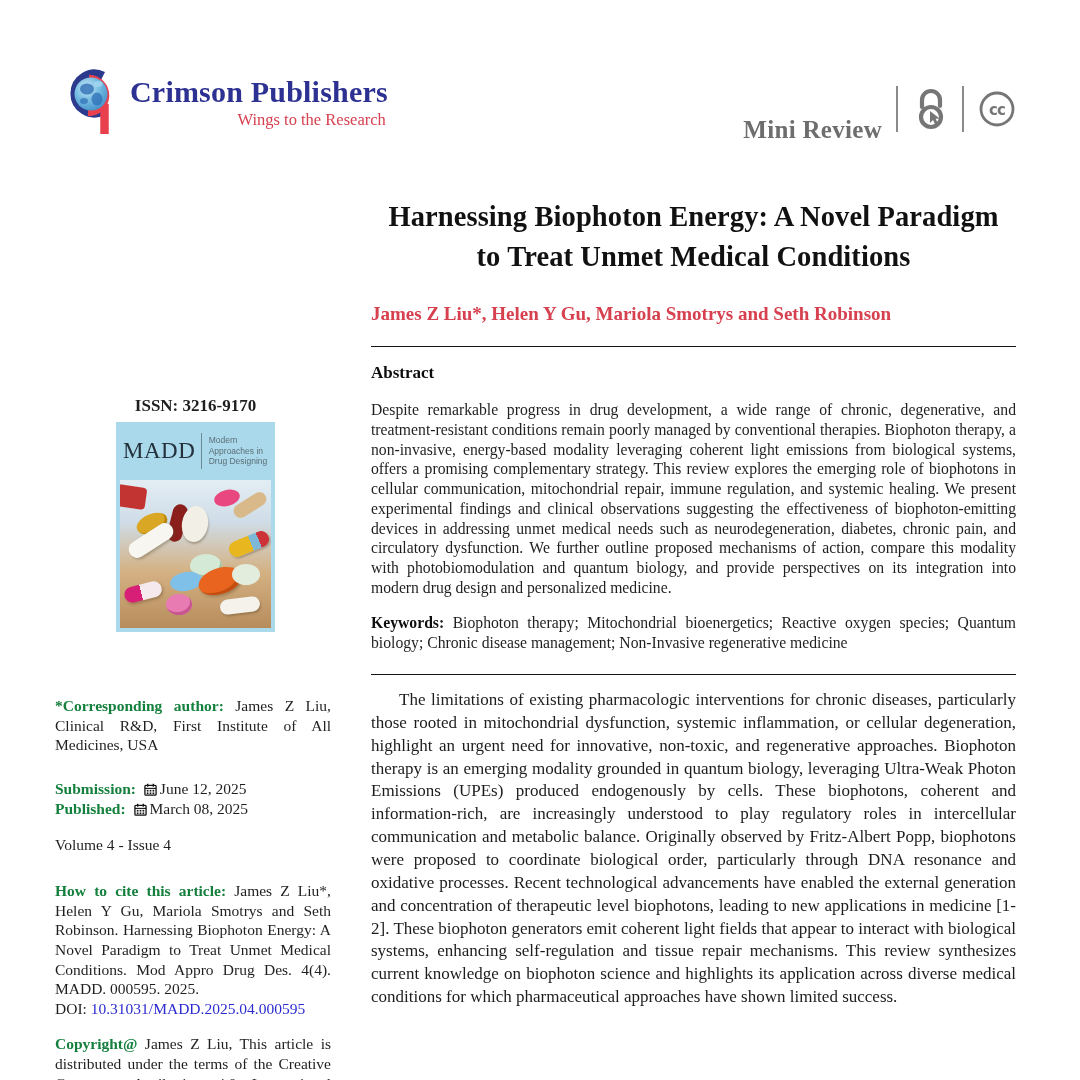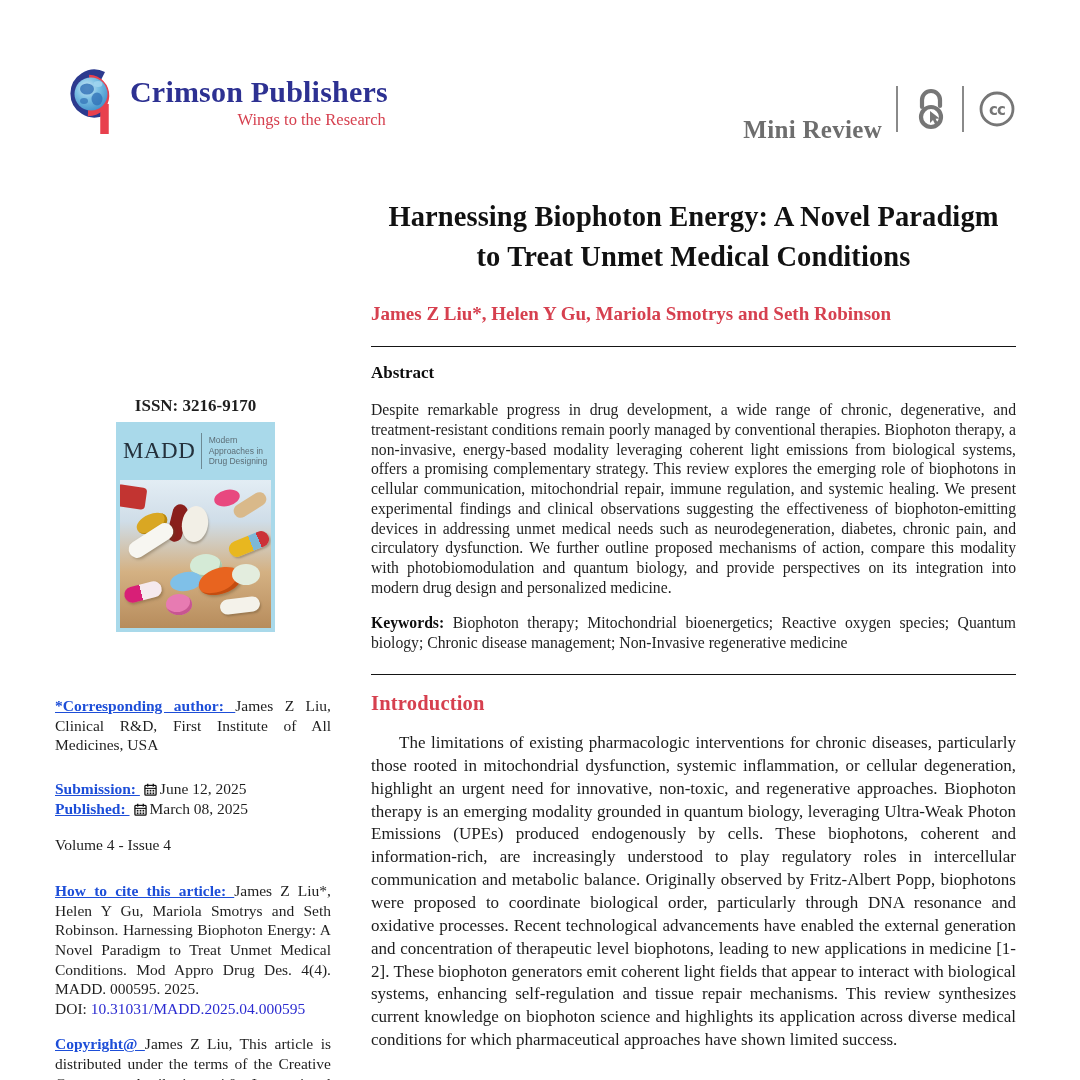--- a/index.html
+++ b/index.html
@@ -32,21 +32,21 @@
   .cover{margin-top:6px;width:159px;height:210px;background:#a9d9ea;box-sizing:border-box;}
   .cover-top{height:58px;display:flex;align-items:center;padding:0 7px;box-sizing:border-box;}
   .cover-abbrev{font-size:23px;color:#24313c;font-family:"Liberation Serif",serif;letter-spacing:.5px;}
   .cover-vdiv{width:1px;height:36px;background:#6d8994;margin:0 7px 0 6px;}
   .cover-name{font-size:8.5px;line-height:1.25;color:#5d6e77;font-family:"Liberation Sans",sans-serif;}
   .cover-photo{position:relative;margin:0 4px;height:148px;overflow:hidden;
     background:linear-gradient(180deg,#e3edf4 0%,#cfdde8 28%,#d4b183 62%,#b78c5c 100%);}
   .pill{position:absolute;}
 
   .side-text{font-size:15.5px;line-height:1.27;text-align:justify;color:#1f1f1f;}
-  .side-text b{color:#1d4ed8;text-decoration:underline;}
+  .side-text b{color:#15803d;}
   .corr-block{margin-top:64px;}
   .dates-block{margin-top:24px;text-align:left;}
   .date-line{display:block;white-space:nowrap;}
   .cal-icon{display:inline-block;vertical-align:-2px;margin:0 3px 0 4px;}
   .volume-line{margin-top:17px;text-align:left;}
   .cite-block{margin-top:26px;}
   .doi-line{text-align:left;}
   .doi-link{color:#2b2bd0;text-decoration:none;}
   .copyright-block{margin-top:14px;}
 
@@ -185,18 +185,17 @@
       <div class="authors">James Z Liu*, Helen Y Gu, Mariola Smotrys and Seth Robinson</div>
 
       <hr class="rule">
 
       <h3 class="abstract-heading">Abstract</h3>
       <p class="abstract-text">Despite remarkable progress in drug development, a wide range of chronic, degenerative, and treatment-resistant conditions remain poorly managed by conventional therapies. Biophoton therapy, a non-invasive, energy-based modality leveraging coherent light emissions from biological systems, offers a promising complementary strategy. This review explores the emerging role of biophotons in cellular communication, mitochondrial repair, immune regulation, and systemic healing. We present experimental findings and clinical observations suggesting the effectiveness of biophoton-emitting devices in addressing unmet medical needs such as neurodegeneration, diabetes, chronic pain, and circulatory dysfunction. We further outline proposed mechanisms of action, compare this modality with photobiomodulation and quantum biology, and provide perspectives on its integration into modern drug design and personalized medicine.</p>
       <p class="keywords"><b>Keywords: </b><span>Biophoton therapy; Mitochondrial bioenergetics; Reactive oxygen species; Quantum biology; Chronic disease management; Non-Invasive regenerative medicine</span></p>
 
       <hr class="rule">
 
-      <h2 class="section-heading">Introduction</h2>
       <p class="body-par">The limitations of existing pharmacologic interventions for chronic diseases, particularly those rooted in mitochondrial dysfunction, systemic inflammation, or cellular degeneration, highlight an urgent need for innovative, non-toxic, and regenerative approaches. Biophoton therapy is an emerging modality grounded in quantum biology, leveraging Ultra-Weak Photon Emissions (UPEs) produced endogenously by cells. These biophotons, coherent and information-rich, are increasingly understood to play regulatory roles in intercellular communication and metabolic balance. Originally observed by Fritz-Albert Popp, biophotons were proposed to coordinate biological order, particularly through DNA resonance and oxidative processes. Recent technological advancements have enabled the external generation and concentration of therapeutic level biophotons, leading to new applications in medicine [1-2]. These biophoton generators emit coherent light fields that appear to interact with biological systems, enhancing self-regulation and tissue repair mechanisms. This review synthesizes current knowledge on biophoton science and highlights its application across diverse medical conditions for which pharmaceutical approaches have shown limited success.</p>
 
     </article>
   </div>
 </div>
 
 </body></html>

